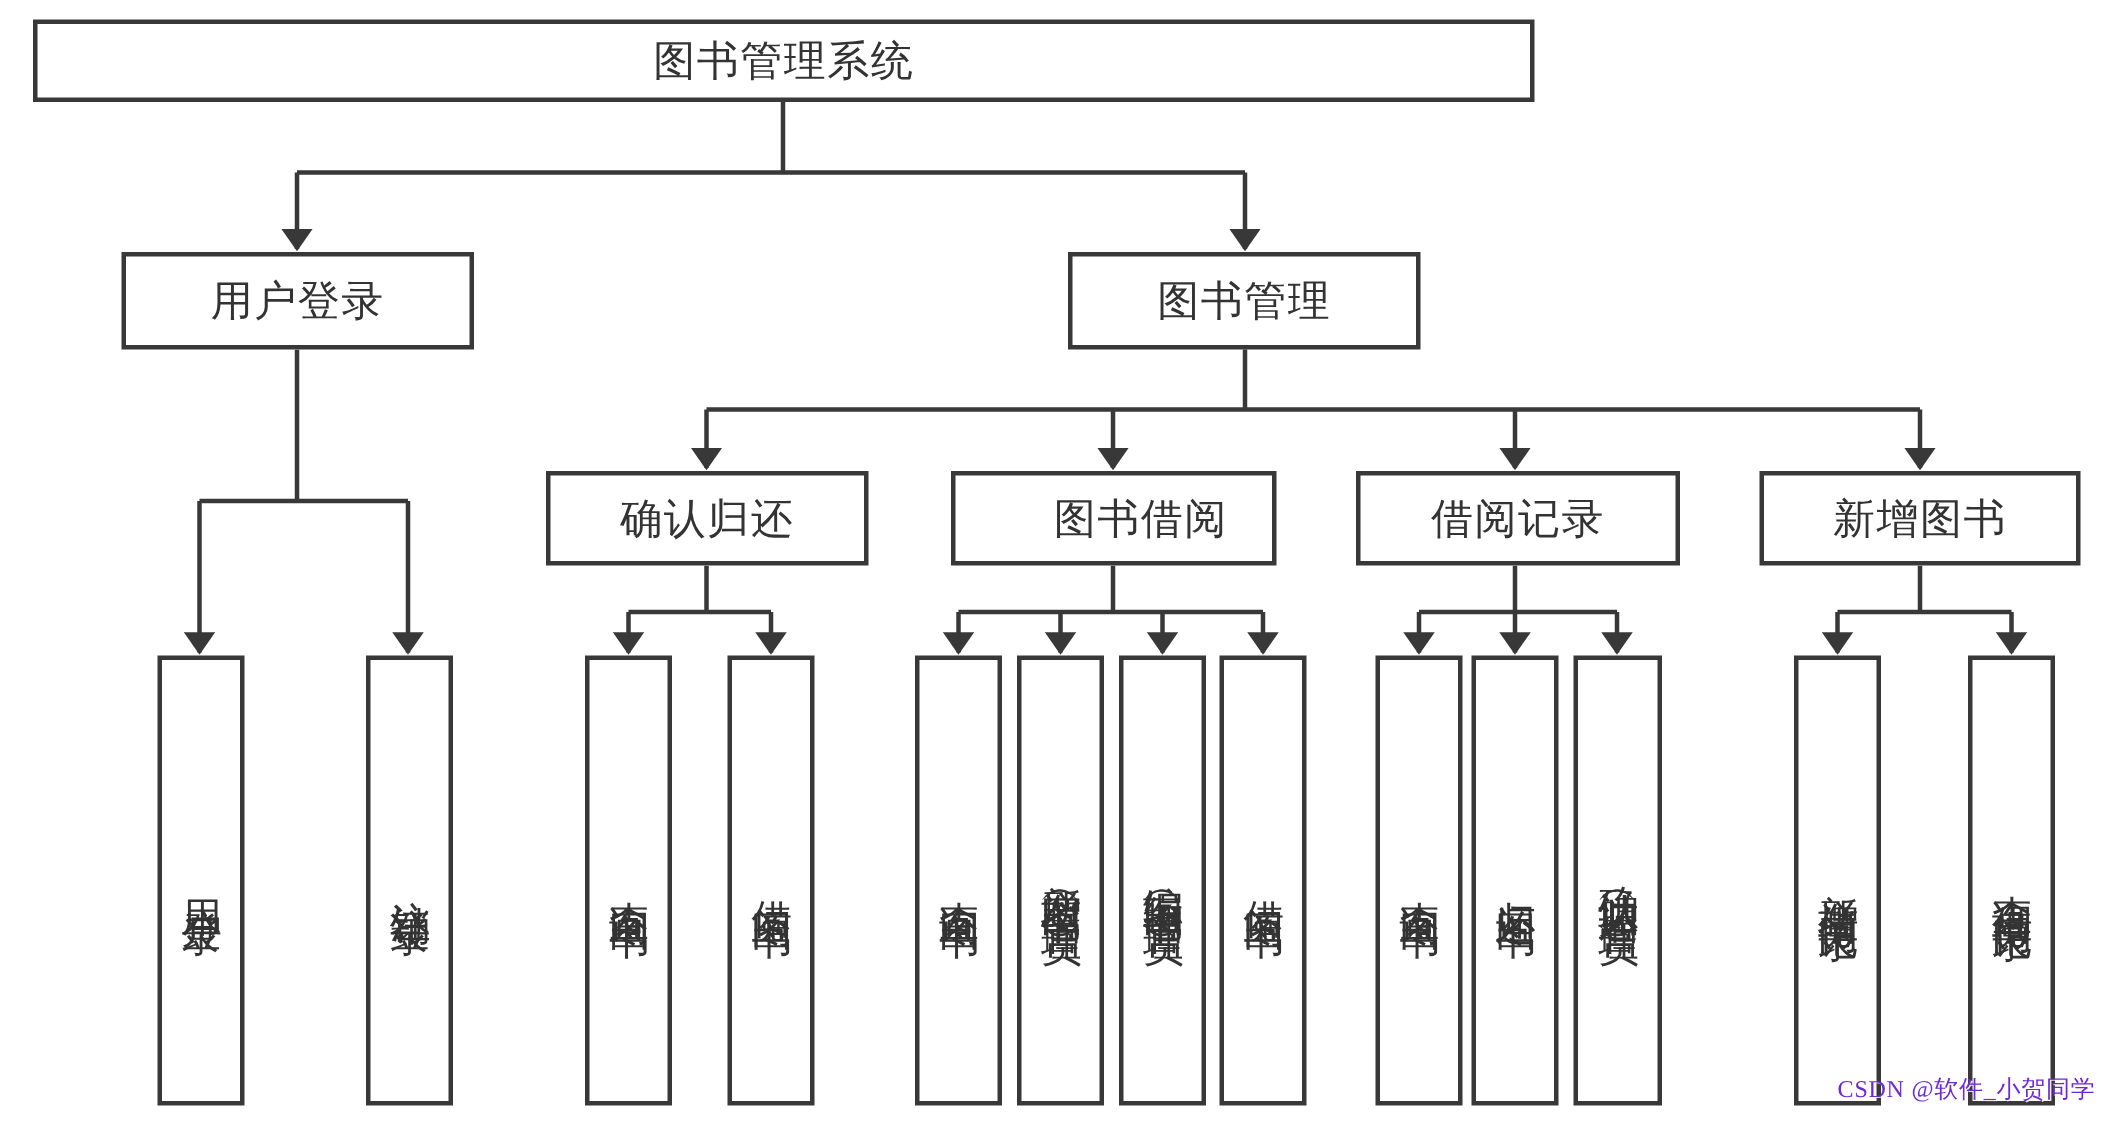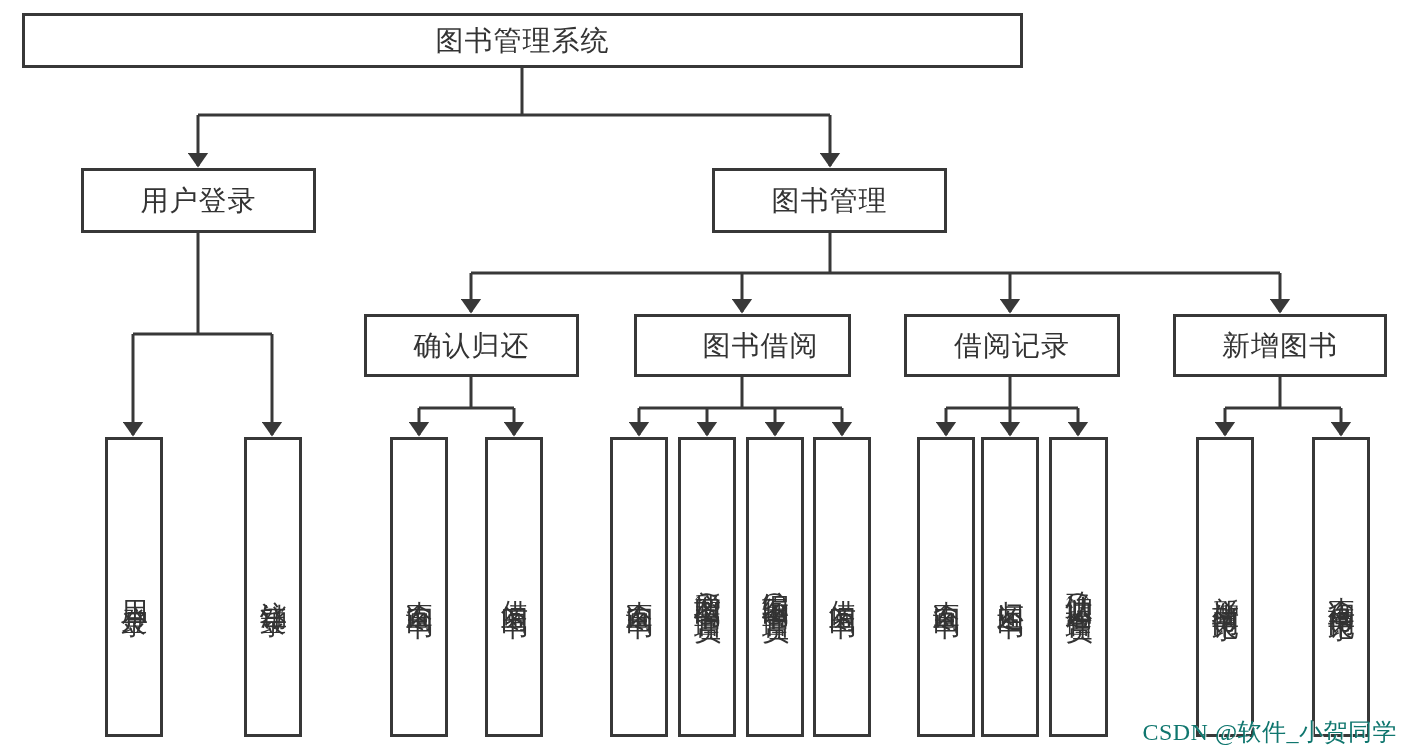--- a/index.html
+++ b/index.html
@@ -41,22 +41,22 @@
   .leaf .vtext {
     writing-mode: vertical-rl;
     text-orientation: mixed;
     letter-spacing: 4px;
     line-height: 1;
   }
   .watermark {
     position: absolute;
     top: 716px;
     right: 8px;
-    font-size: 24px;
-    color: #0f766e;
+    font-size: 16px;
+    color: #6d28d9;
     letter-spacing: 0.5px;
     text-shadow: 1px 1px 0 rgba(255,255,255,0.85);
     z-index: 5;
     white-space: nowrap;
   }
 </style>
 </head>
 <body>
 
 <div id="canvas">

